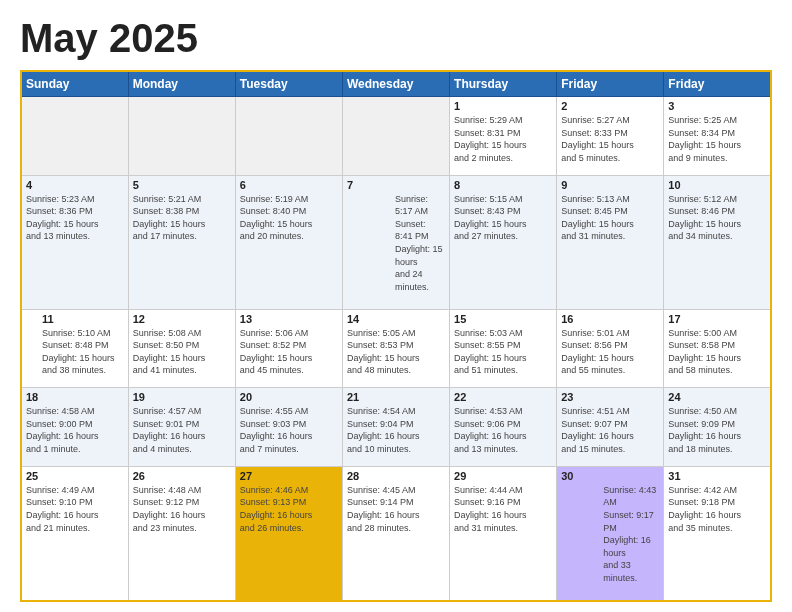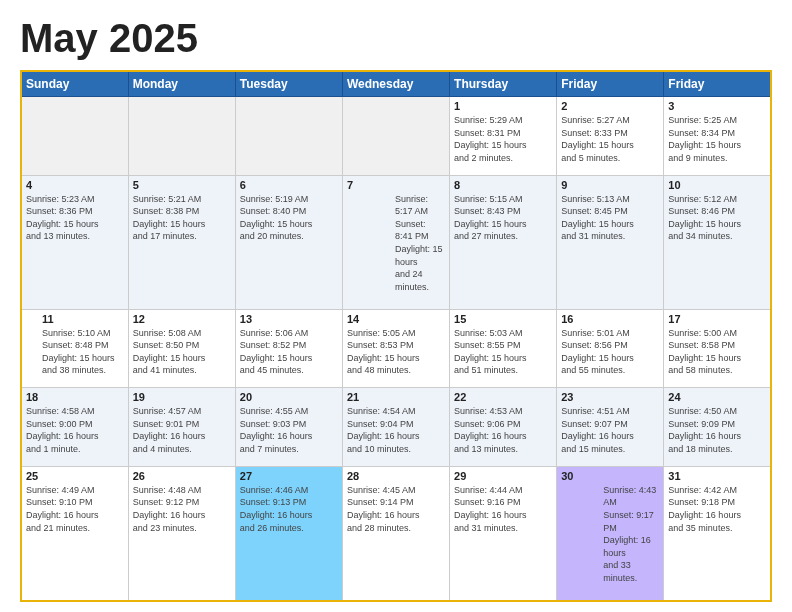--- a/index.html
+++ b/index.html
@@ -300,21 +300,21 @@
 Daylight: 16 hours
 and 21 minutes.</div>
           </td>
           <td style="background: rgb(255, 255, 255);">
             <span class="day-number">26</span>
             <div class="day-info" style="white-space: pre-line;">Sunrise: 4:48 AM
 Sunset: 9:12 PM
 Daylight: 16 hours
 and 23 minutes.</div>
           </td>
-          <td style="background: #7dd3fc;">
+          <td style="background: #eab308;">
             <span class="day-number">27</span>
             <div class="day-info" style="white-space: pre-line;">Sunrise: 4:46 AM
 Sunset: 9:13 PM
 Daylight: 16 hours
 and 26 minutes.</div>
           </td>
           <td style="background: rgb(255, 255, 255);">
             <span class="day-number">28</span>
             <div class="day-info" style="white-space: pre-line;">Sunrise: 4:45 AM
 Sunset: 9:14 PM

